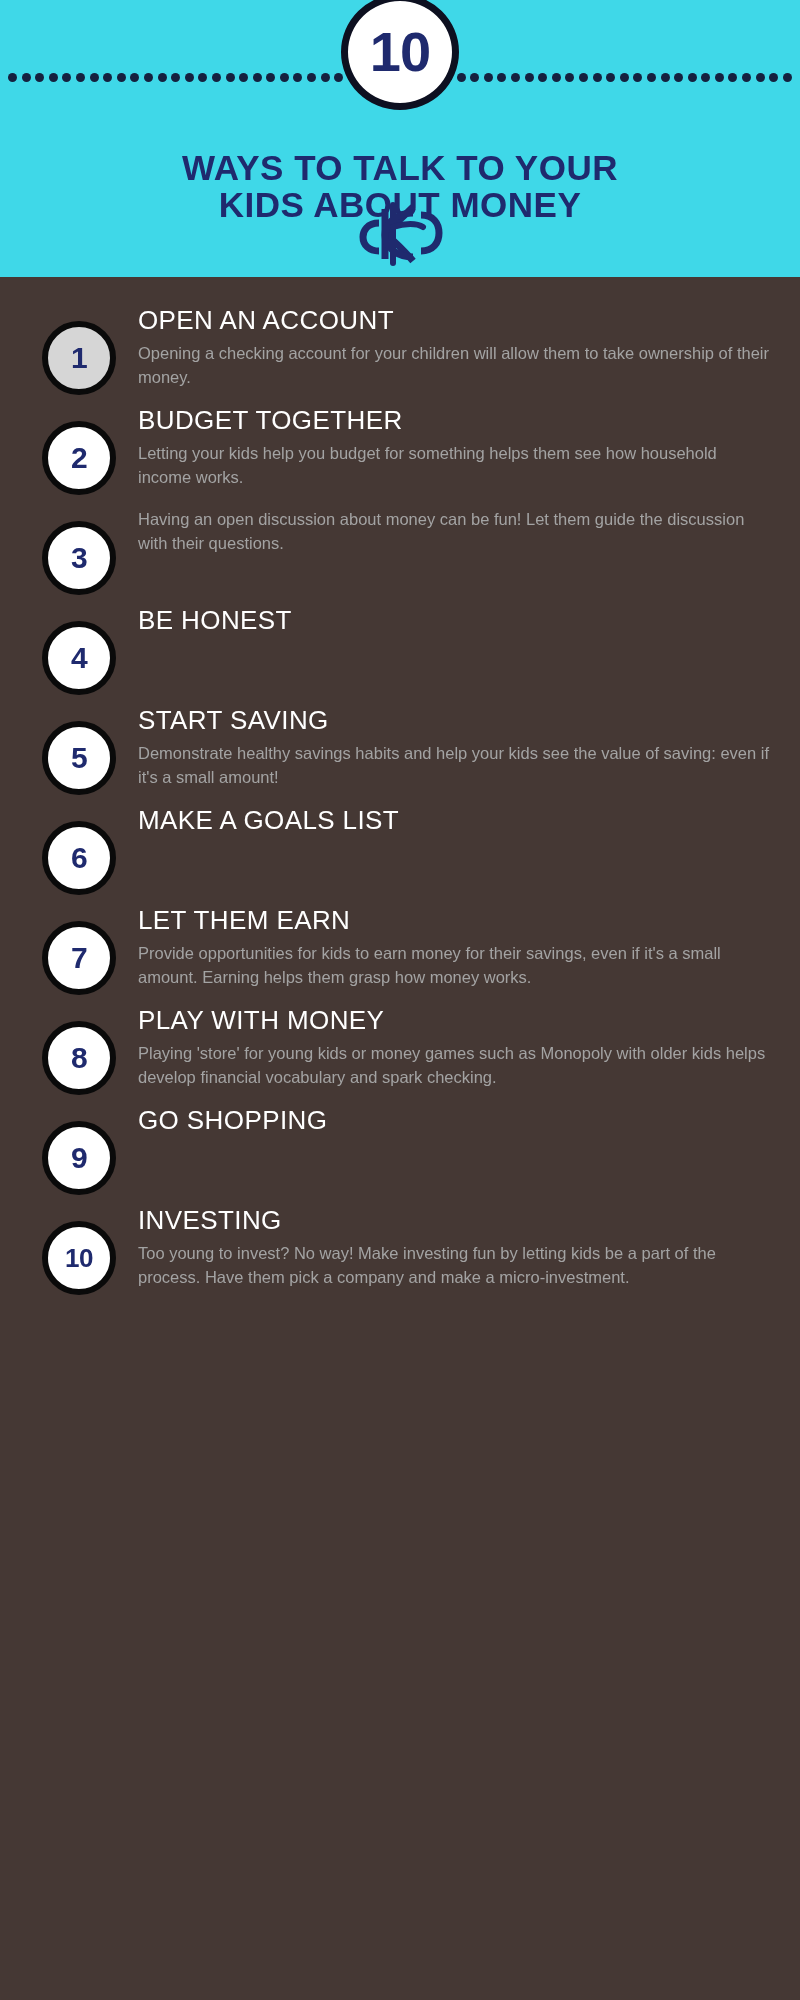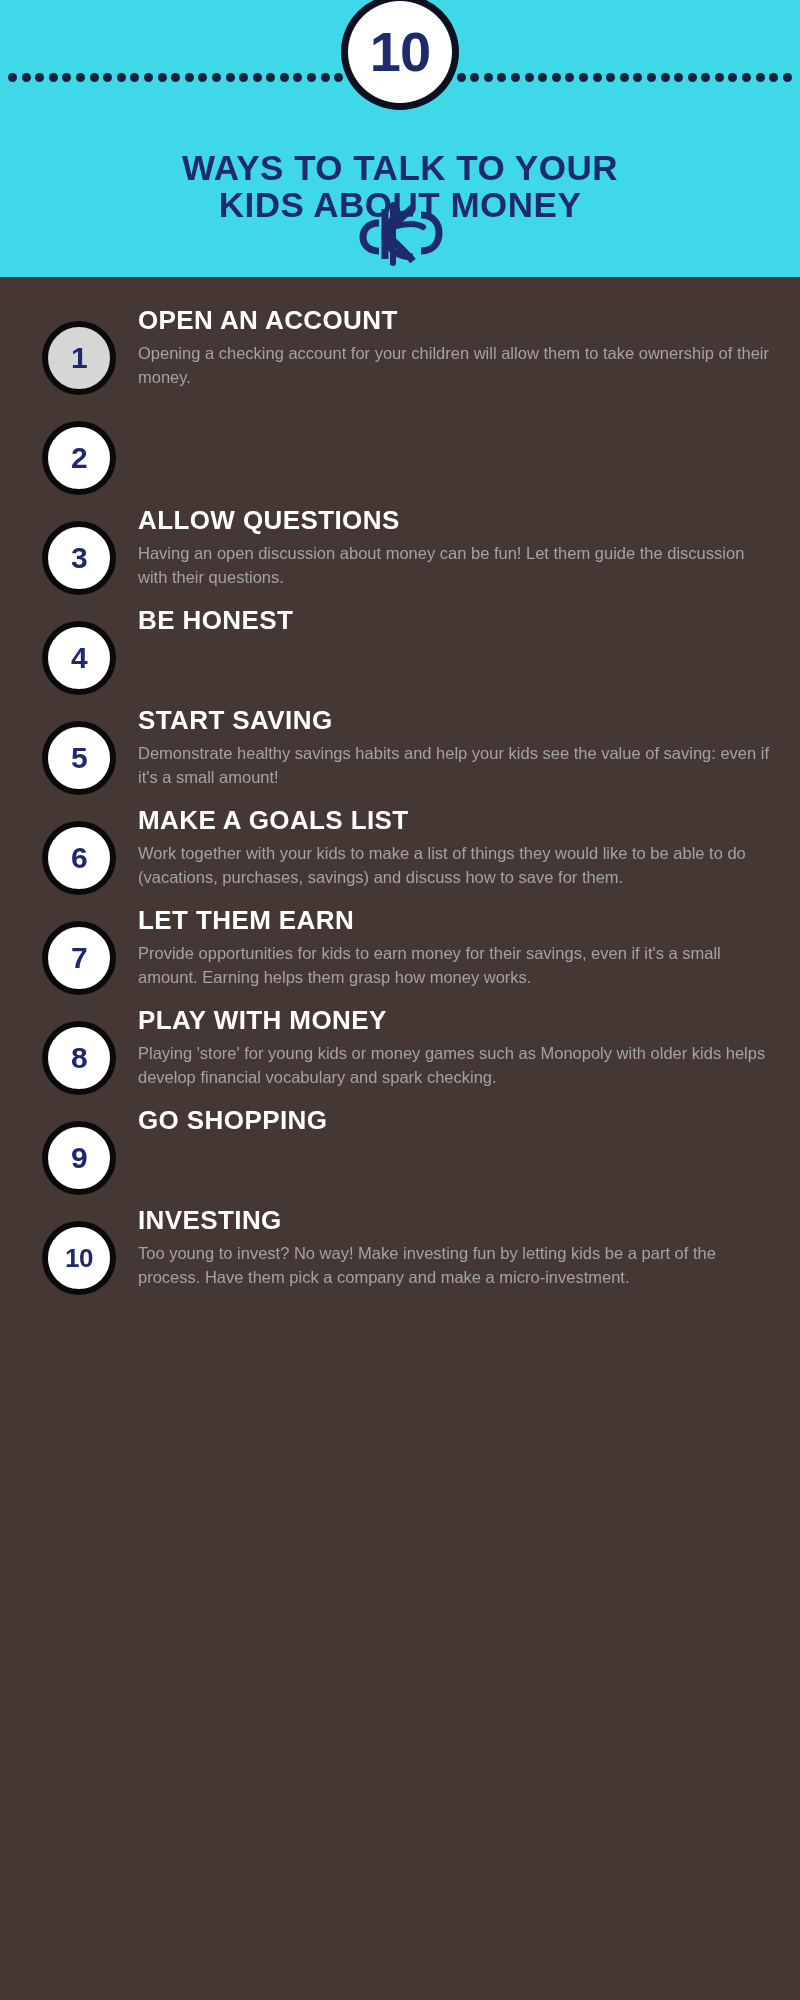--- a/index.html
+++ b/index.html
@@ -144,21 +144,21 @@
 
   .item-body {
     flex: 1 1 auto;
     padding-top: 6px;
     min-width: 0;
   }
 
   .item-title {
     color: #ffffff;
     font-size: 26px;
-    font-weight: bold;
+    font-weight: normal;
     letter-spacing: 0.4px;
     line-height: 1.06;
     margin: 0 0 6px 0;
     text-transform: uppercase;
     font-family: "Liberation Sans", sans-serif;
   }
 
   .item-desc {
     color: #a3a3a3;
     font-size: 16.5px;
@@ -272,28 +272,31 @@
       <div class="item-body">
         <h2 class="item-title">OPEN AN ACCOUNT</h2>
         <p class="item-desc">Opening a checking account for your children will allow them to take ownership of their money.</p>
       </div>
     </div>
 
     <div class="item">
       <div class="num-circle">
         <span class="num-circle-label">2</span>
       </div>
+      <div class="item-body">
+        <h2 class="item-title">BUDGET TOGETHER</h2>
+        <p class="item-desc">Letting your kids help you budget for something helps them see how household income works.</p>
+      </div>
     </div>
 
     <div class="item">
       <div class="num-circle">
         <span class="num-circle-label">3</span>
       </div>
       <div class="item-body">
-        <h2 class="item-title">ALLOW QUESTIONS</h2>
         <p class="item-desc">Having an open discussion about money can be fun! Let them guide the discussion with their questions.</p>
       </div>
     </div>
 
     <div class="item">
       <div class="num-circle">
         <span class="num-circle-label">4</span>
       </div>
       <div class="item-body">
         <h2 class="item-title">BE HONEST</h2>
@@ -309,21 +312,20 @@
         <p class="item-desc">Demonstrate healthy savings habits and help your kids see the value of saving: even if it's a small amount!</p>
       </div>
     </div>
 
     <div class="item">
       <div class="num-circle">
         <span class="num-circle-label">6</span>
       </div>
       <div class="item-body">
         <h2 class="item-title">MAKE A GOALS LIST</h2>
-        <p class="item-desc">Work together with your kids to make a list of things they would like to be able to do (vacations, purchases, savings) and discuss how to save for them.</p>
       </div>
     </div>
 
     <div class="item">
       <div class="num-circle">
         <span class="num-circle-label">7</span>
       </div>
       <div class="item-body">
         <h2 class="item-title">LET THEM EARN</h2>
         <p class="item-desc">Provide opportunities for kids to earn money for their savings, even if it's a small amount. Earning helps them grasp how money works.</p>

